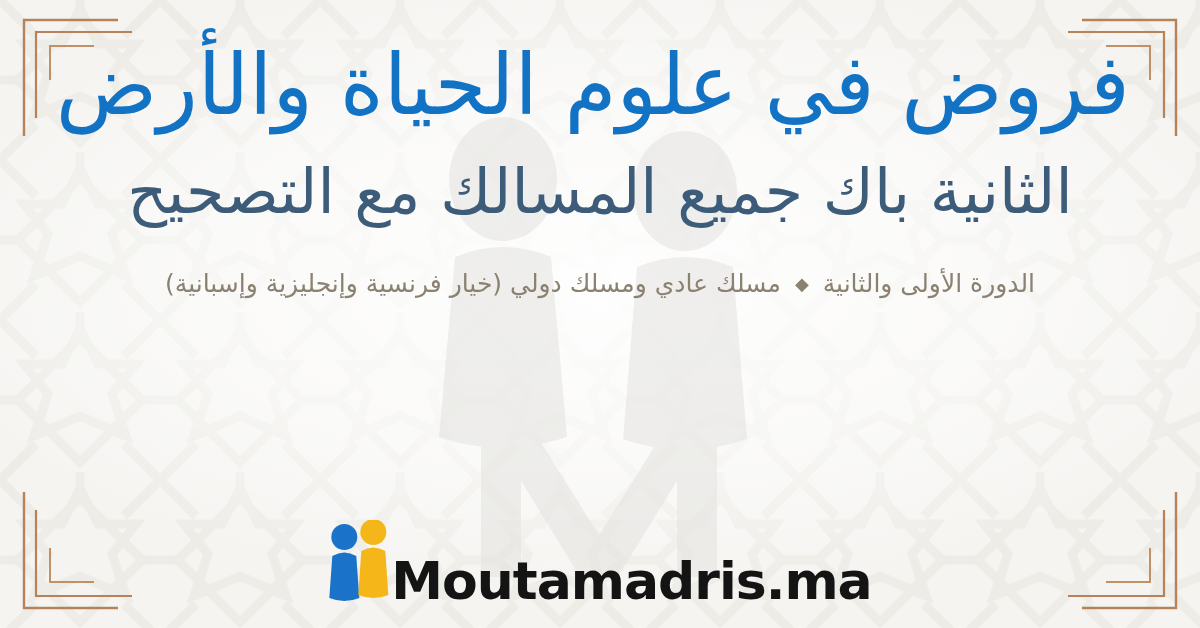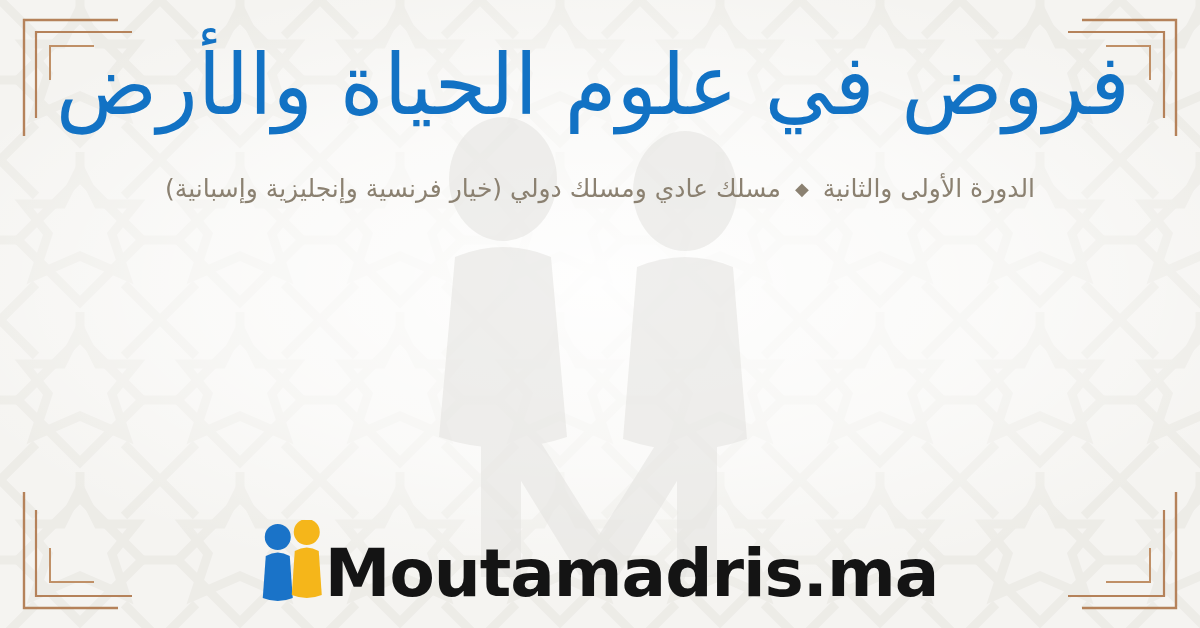--- a/index.html
+++ b/index.html
@@ -100,21 +100,21 @@
   .brand {
     position:absolute;
     left:50%; bottom:22px;
     transform:translateX(-50%);
     display:flex; align-items:flex-end; justify-content:center;
     direction:ltr;
   }
   .brand-mark { width:66px; height:84px; margin-inline-end:-14px; margin-bottom:2px; }
   .brand-text {
     font-family:"DejaVu Sans","Liberation Sans",sans-serif;
-    font-size:66px;
+    font-size:52px;
     font-weight:700;
     color:#141414;
     letter-spacing:-1px;
     line-height:.95;
     margin-left:11px;
   }
 </style>
 </head>
 <body>
 
@@ -198,20 +198,21 @@
       </g>
     <g fill="none" stroke="#c09067" stroke-width="2">
         <path d="M28 62 L28 28 L72 28"></path>
       </g>
   </svg>
 
   <div class="content">
 
     <h1 class="title-main">فروض في علوم الحياة والأرض</h1>
 
+    <h2 class="title-sub">الثانية باك جميع المسالك مع التصحيح</h2>
 
     <p class="meta-line">
       <span>الدورة الأولى والثانية</span>
       <span class="meta-bullet">◆</span>
       <span>مسلك عادي ومسلك دولي (خيار فرنسية وإنجليزية وإسبانية)</span>
     </p>
 
   </div>
 
   <div class="brand">

